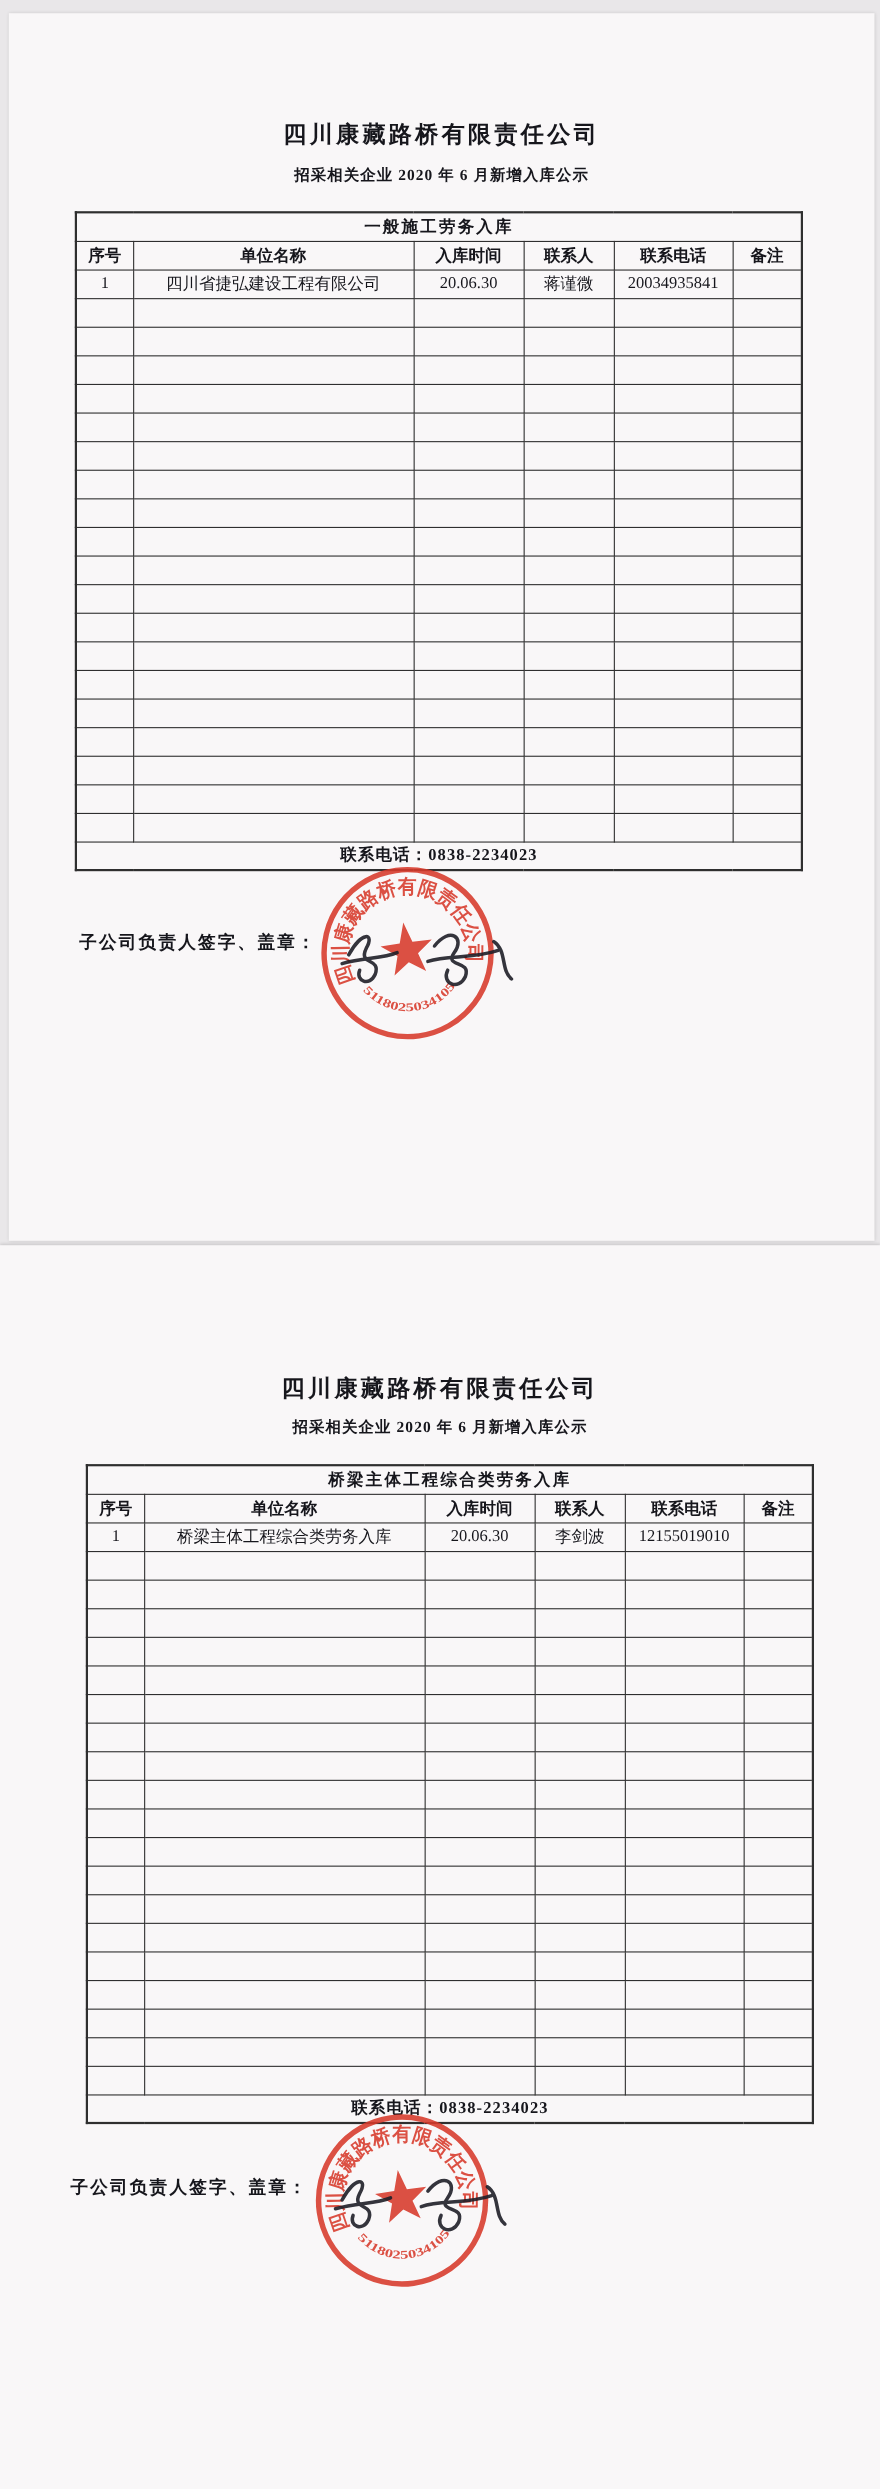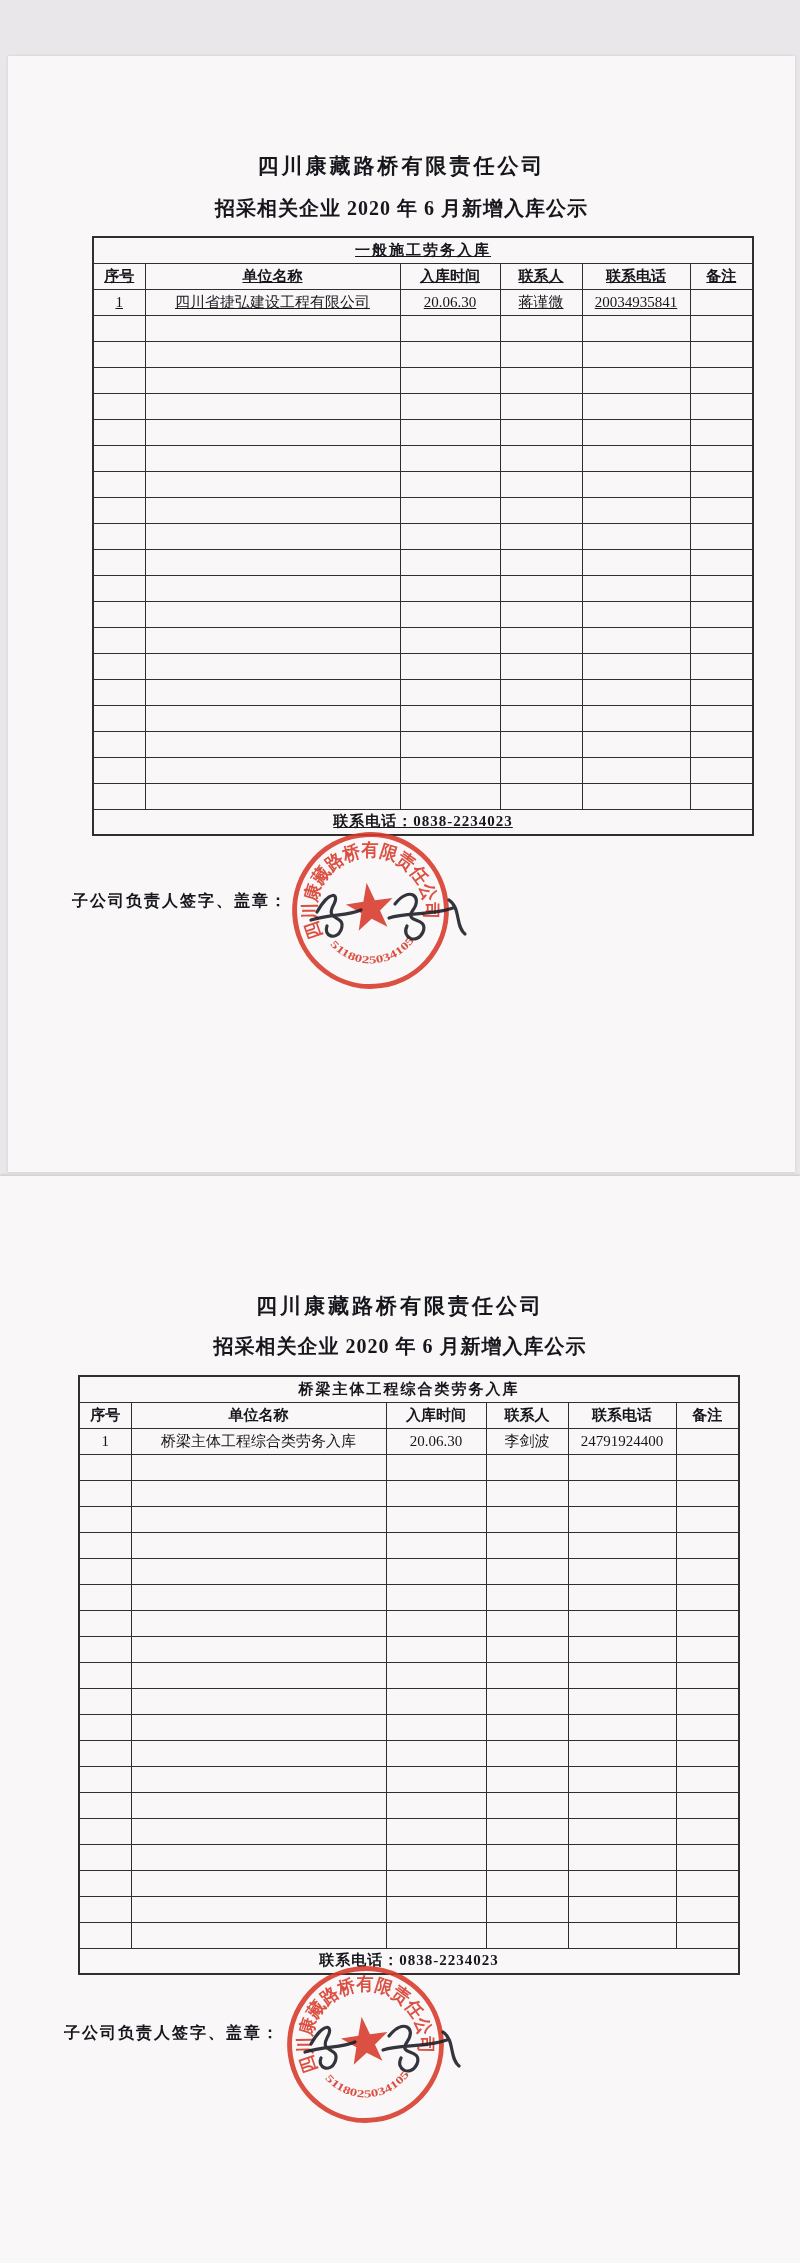--- a/index.html
+++ b/index.html
@@ -9,34 +9,34 @@
     --canvas-bg:#e9e7e9;
     --ink:#16161c;
   }
   *{box-sizing:border-box;margin:0;padding:0;}
   body{
     width:800px;height:2263px;position:relative;
     background:var(--canvas-bg);
     font-family:"Liberation Serif","DejaVu Serif",serif;
     color:var(--ink);
   }
-  .page{position:absolute;background:var(--page-bg);overflow:hidden;margin-top:44px;}
+  .page{position:absolute;background:var(--page-bg);overflow:hidden;}
   .p1{left:8px;top:12px;width:787px;height:1116px;box-shadow:0 0 3px rgba(0,0,0,.12);}
   .p2{left:0;top:1132px;width:800px;height:1131px;box-shadow:0 -1px 3px rgba(0,0,0,.15);}
   .page-title{position:absolute;width:100%;text-align:center;font-size:21px;font-weight:bold;letter-spacing:3px;}
   .p1 .page-title{top:96px;}
   .p2 .page-title{top:116px;}
-  .page-subtitle{position:absolute;width:100%;text-align:center;font-size:20px;font-weight:bold;letter-spacing:1px;}
+  .page-subtitle{position:absolute;width:100%;text-align:center;font-size:14px;font-weight:bold;letter-spacing:1px;}
   .p1 .page-subtitle{top:139px;}
   .p2 .page-subtitle{top:157px;}
   table.doc-table{
     position:absolute;border-collapse:collapse;width:660px;
     border:2px solid var(--table-border);table-layout:fixed;
   }
-  .p1 table.doc-table{left:84px;top:180px;text-decoration:underline;}
+  .p1 table.doc-table{left:60px;top:180px;}
   .p2 table.doc-table{left:78px;top:199px;}
   table.doc-table td,table.doc-table th{
     border:1px solid var(--table-border);height:26px;
     font-size:15px;text-align:center;vertical-align:middle;
     overflow:hidden;white-space:nowrap;padding:0 2px;
   }
   td.section-title{font-size:20px;font-weight:bold;letter-spacing:2px;height:27px;}
   th.col-h{font-weight:bold;}
   td.company-left{text-align:left;padding-left:6px;}
   td.footer-cell{font-weight:bold;height:27px;letter-spacing:1px;}
@@ -295,21 +295,21 @@
             <th class="col-h">入库时间</th>
             <th class="col-h">联系人</th>
             <th class="col-h">联系电话</th>
             <th class="col-h">备注</th>
           </tr>
       <tr>
             <td>1</td>
             <td class="company-left">桥梁主体工程综合类劳务入库</td>
             <td>20.06.30</td>
             <td>李剑波</td>
-            <td>24791924400</td>
+            <td>12155019010</td>
             <td></td>
           </tr>
           <tr>
             <td></td>
             <td></td>
             <td></td>
             <td></td>
             <td></td>
             <td></td>
           </tr>

